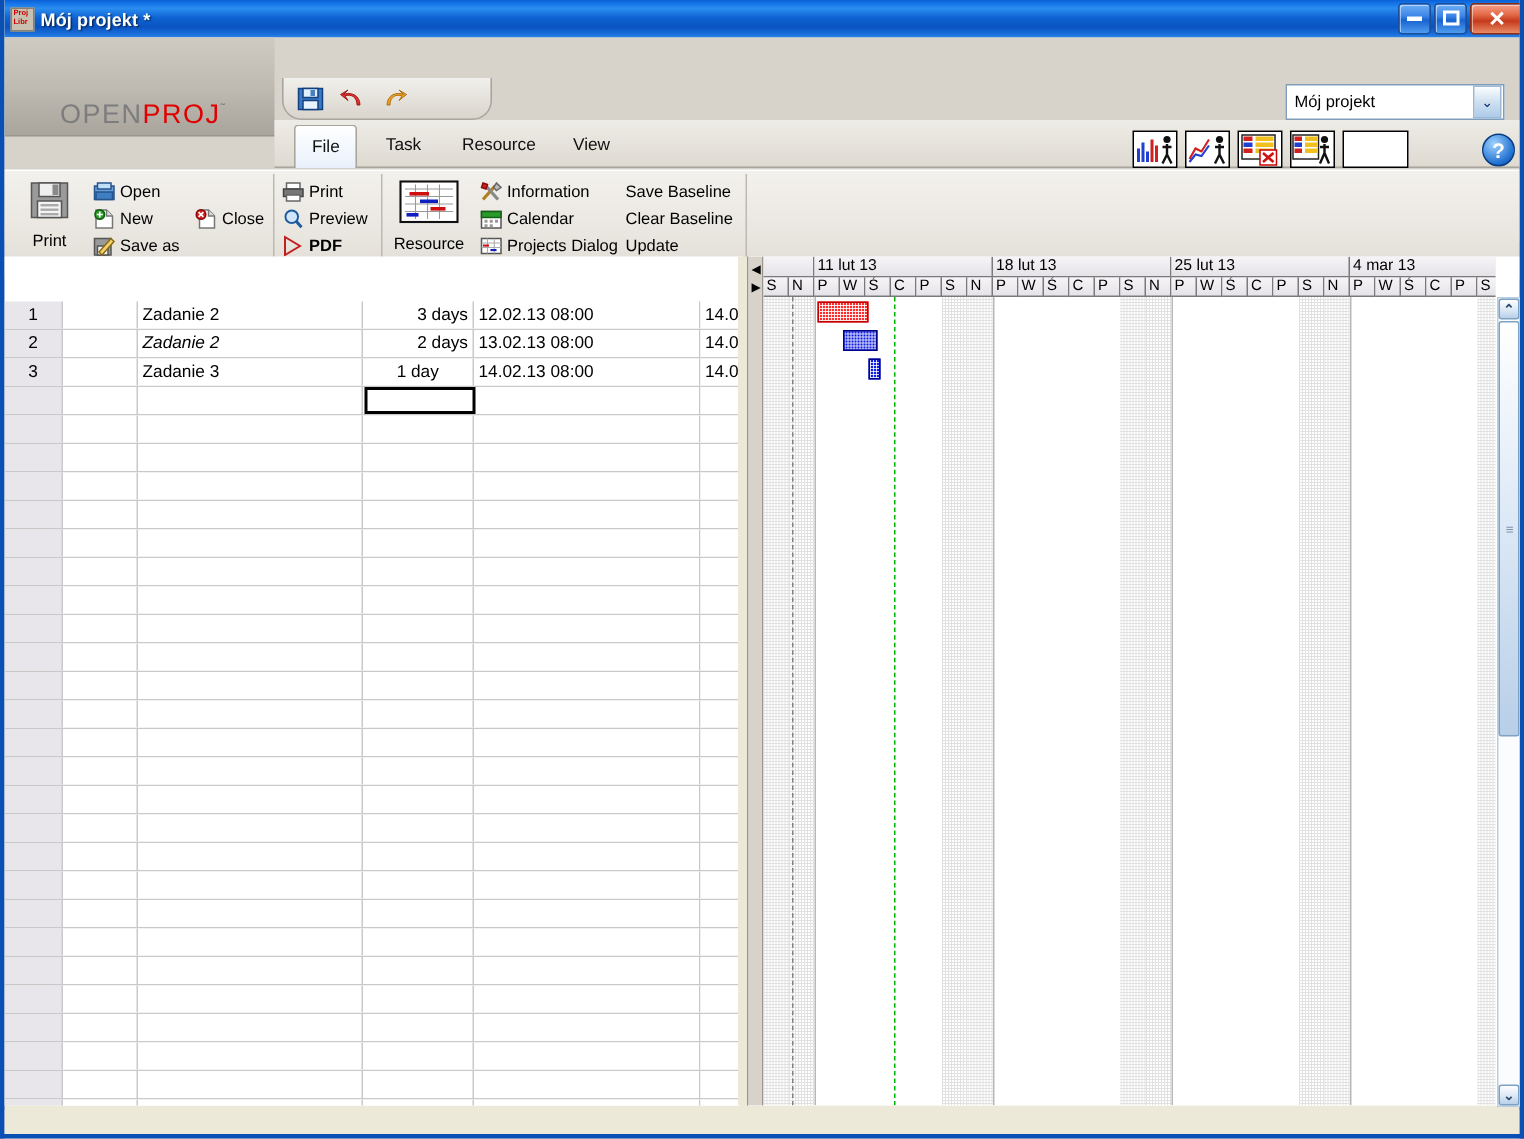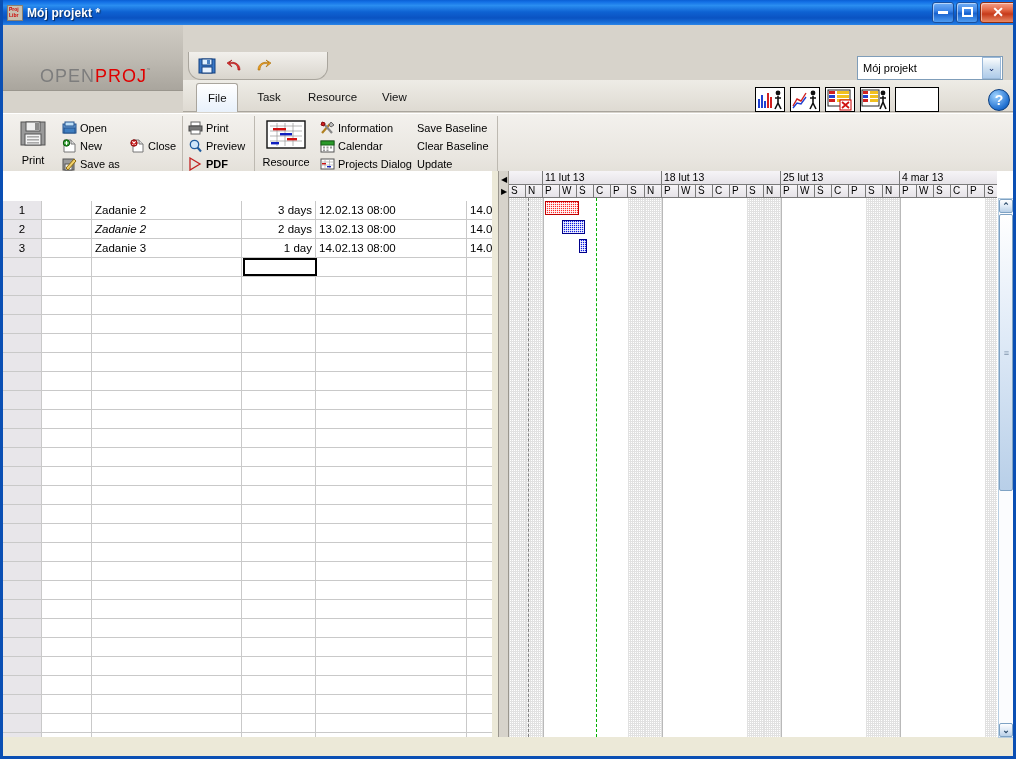--- a/index.html
+++ b/index.html
@@ -610,21 +610,21 @@
           <div class="gc" style="width: 50px;"></div>
           <div class="gc" style="width: 150px; font-style: italic;">Zadanie 2</div>
           <div class="gc num" style="width: 74px;">2 days</div>
           <div class="gc" style="width: 151px;">13.02.13 08:00</div>
           <div class="gc num" style="width: 28px;">14.02</div>
         </div>
         <div class="grow">
           <div class="gc idx" style="width: 39px;">3</div>
           <div class="gc" style="width: 50px;"></div>
           <div class="gc" style="width: 150px;">Zadanie 3</div>
-          <div class="gc num" style="width: 74px;">1 day</div>
+          <div class="gc num" style="width: 74px; text-align: center;">1 day</div>
           <div class="gc" style="width: 151px;">14.02.13 08:00</div>
           <div class="gc num" style="width: 28px;">14.02</div>
         </div>
         <div class="grow">
           <div class="gc idx" style="width: 39px;"></div>
           <div class="gc" style="width: 50px;"></div>
           <div class="gc" style="width: 150px;"></div>
           <div class="gc num" style="width: 74px;"></div>
           <div class="gc" style="width: 151px;"></div>
           <div class="gc num" style="width: 28px;"></div>

